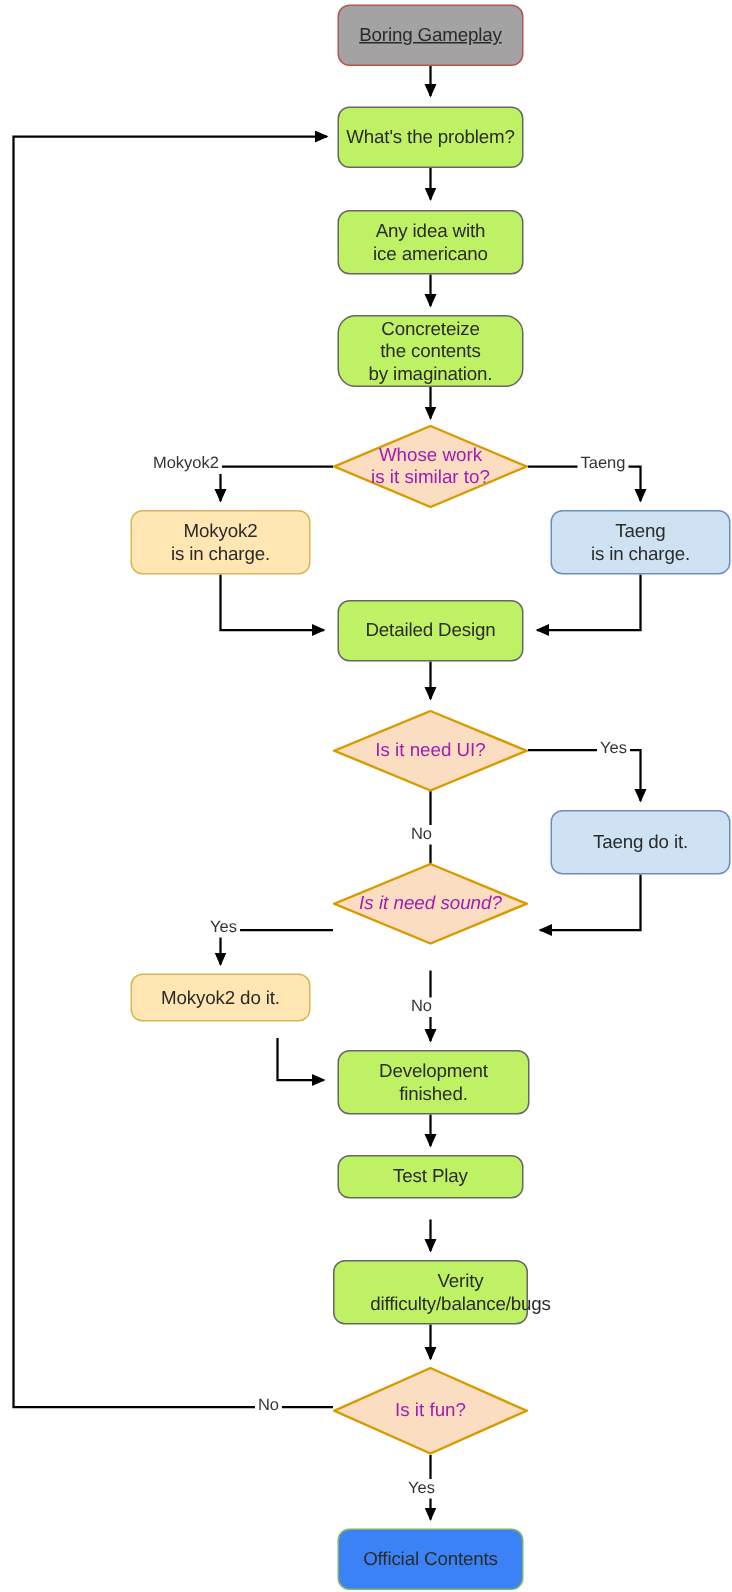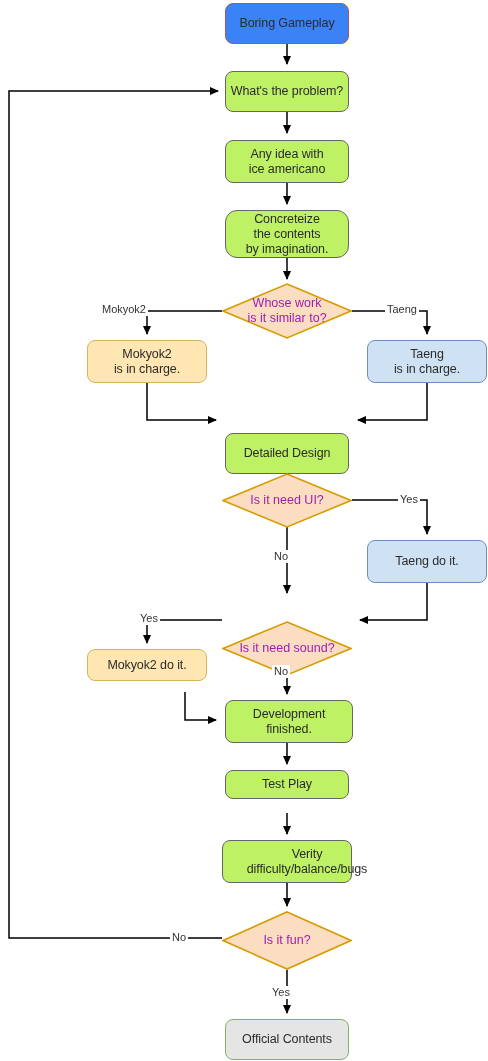--- a/index.html
+++ b/index.html
@@ -35,33 +35,34 @@
     font-size: 12.5px;
     line-height: 15px;
     color: #2b2b2b;
     border-radius: 8px;
     border: 1.2px solid #666666;
     background: #f5f5f5;
     white-space: pre-line;
     letter-spacing: -0.1px;
   }
   .node.pink {
-    background: #3b82f6;
+    background: #a3a3a3;
     border-color: #b85450;
+    text-decoration: underline;
   }
   .node.yellow {
     background: #ffe6b3;
     border-color: #d6b656;
   }
   .node.blue {
     background: #cfe2f3;
     border-color: #6c8ebf;
   }
   .node.green {
-    background: #e5e5e5;
+    background: #3b82f6;
     border-color: #82b366;
     align-items: center;
   }
   .node.grey {
     background: #bef264;
     border-color: #666666;
   }
   .diamond {
     position: absolute;
     box-sizing: border-box;
@@ -180,36 +181,36 @@
   <div class="node yellow" style="left:87px; top:340px; width:120px; height:43px;">
     <span>Mokyok2
 is in charge.</span>
   </div>
 
   <div class="node blue" style="left:367px; top:340px; width:120px; height:43px;">
     <span>Taeng
 is in charge.</span>
   </div>
 
-  <div class="node grey" style="left:225px; top:400px; width:124px; height:41px;margin-top:33px;">
+  <div class="node grey" style="left:225px; top:400px; width:124px; height:41px;">
     <span>Detailed Design</span>
   </div>
 
   <div class="diamond" style="left:222px; top:473px; width:130px; height:55px;">
     <svg class="dshape" viewBox="0 0 130 55" preserveAspectRatio="none">
       <polygon points="65,1 129,27.5 65,54 1,27.5" fill="#fbdec1" stroke="#d79b00" stroke-width="1.6"></polygon>
     </svg>
     <span class="dlabel">Is it need UI?</span>
   </div>
 
   <div class="node blue" style="left:367px; top:540px; width:120px; height:43px;">
     <span>Taeng do it.</span>
   </div>
 
-  <div class="diamond" style="left:222px; top:621px; width:130px; height:55px;">
+  <div class="diamond" style="left:222px; top:575px; width:130px; height:55px;font-style:italic;">
     <svg class="dshape" viewBox="0 0 130 55" preserveAspectRatio="none">
       <polygon points="65,1 129,27.5 65,54 1,27.5" fill="#fbdec1" stroke="#d79b00" stroke-width="1.6"></polygon>
     </svg>
     <span class="dlabel">Is it need sound?</span>
   </div>
 
   <div class="node yellow" style="left:87px; top:649px; width:120px; height:32px;">
     <span>Mokyok2 do it.</span>
   </div>
 

